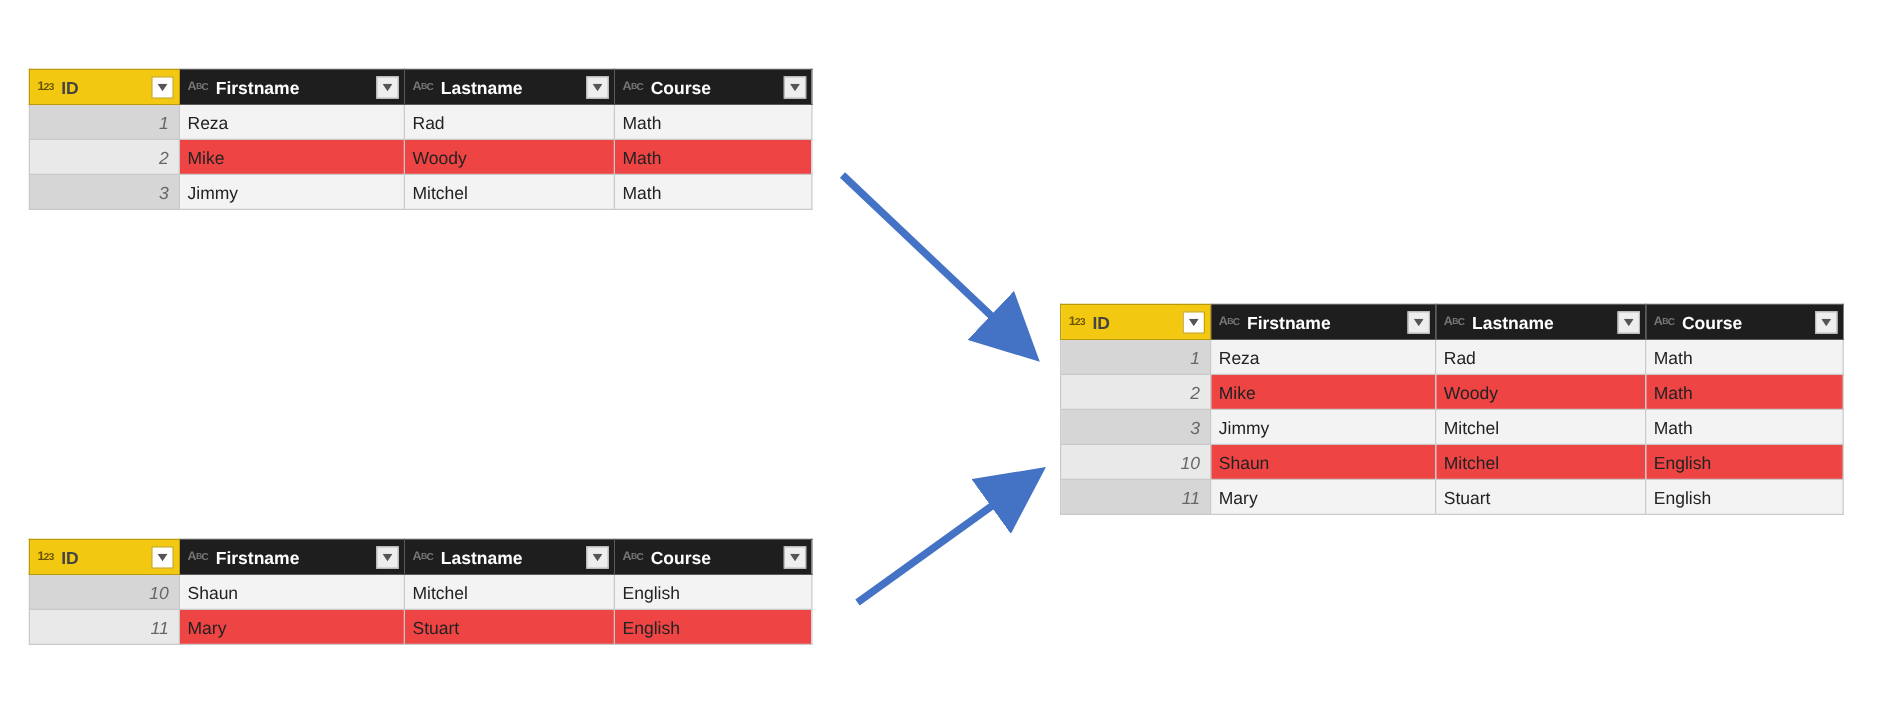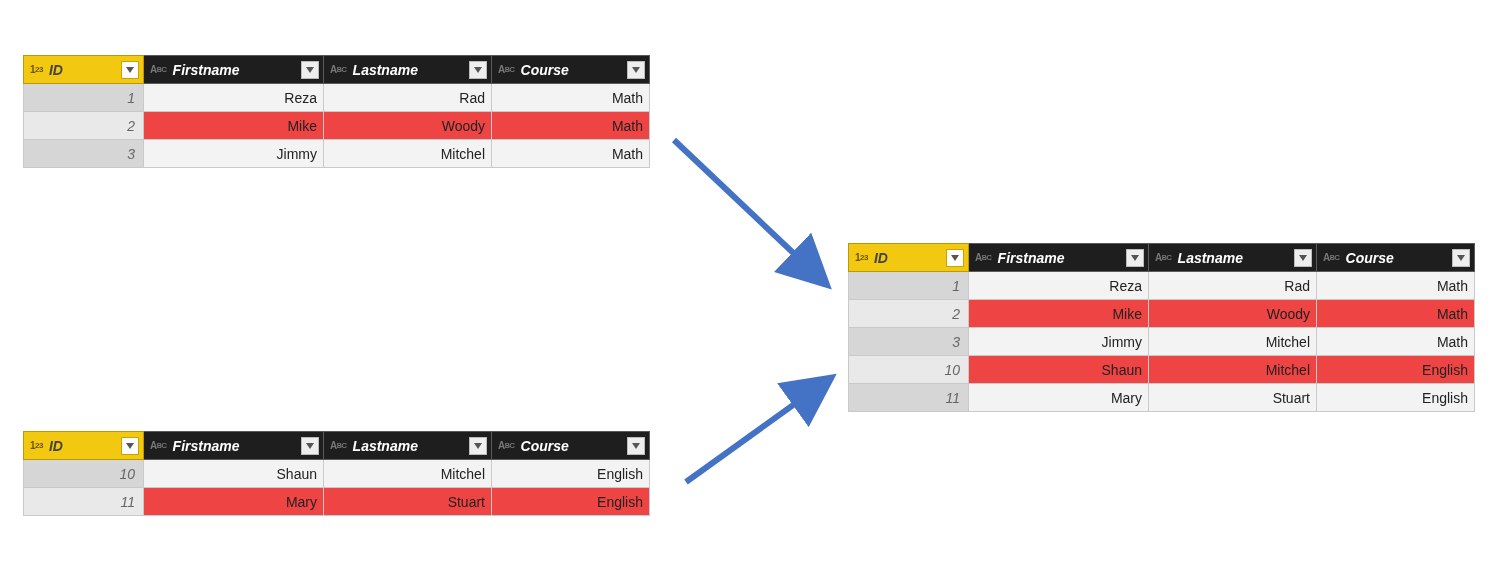--- a/index.html
+++ b/index.html
@@ -21,21 +21,20 @@
     table-layout: fixed;
     background: #fff;
   }
   .pq-table th, .pq-table td {
     border: 1px solid #c9c9c9;
     height: 28px;
     box-sizing: border-box;
     padding: 0 6px;
     overflow: hidden;
     white-space: nowrap;
-    text-align: right;
   }
   .pq-table th {
     background: #1e1e1e;
     color: #fff;
     font-weight: 600;
     position: relative;
     text-align: left;
     border-color: #5a5a5a;
   }
   .pq-table th.id {
@@ -54,21 +53,21 @@
     display: inline-flex;
     align-items: center;
     justify-content: center;
     font-size: 10px;
     color: #777;
     line-height: 1;
     letter-spacing: -0.5px;
   }
   th.id .type-icon { color: #6a5300; }
   .type-icon sup, .type-icon sub { font-size: 8px; }
-  .col-label { font-size: 14px; font-style: italic; }
+  .col-label { font-size: 14px; }
   .filter-btn {
     position: absolute;
     right: 4px;
     top: 50%;
     transform: translateY(-50%);
     width: 16px;
     height: 16px;
     background: #eee;
     border: 1px solid #bbb;
     display: flex;

